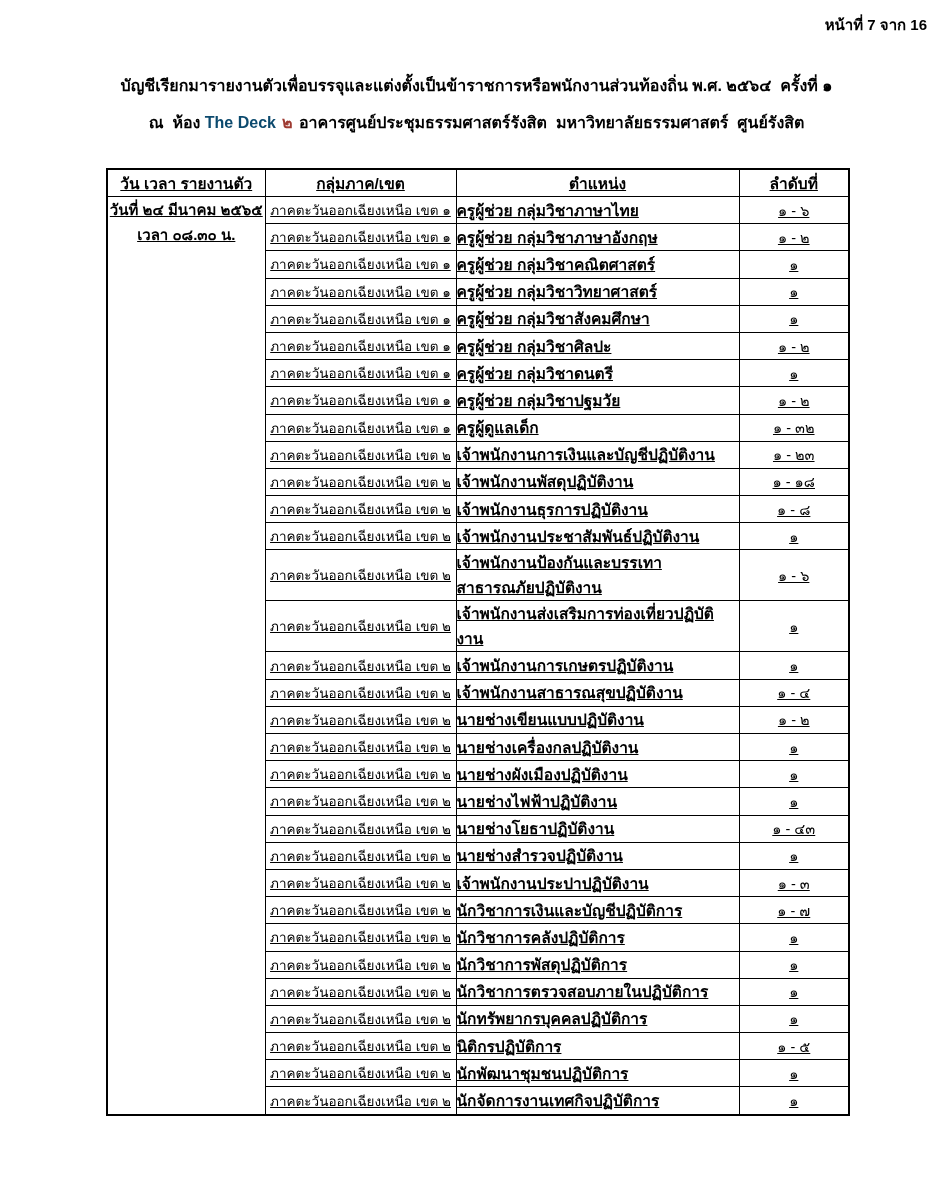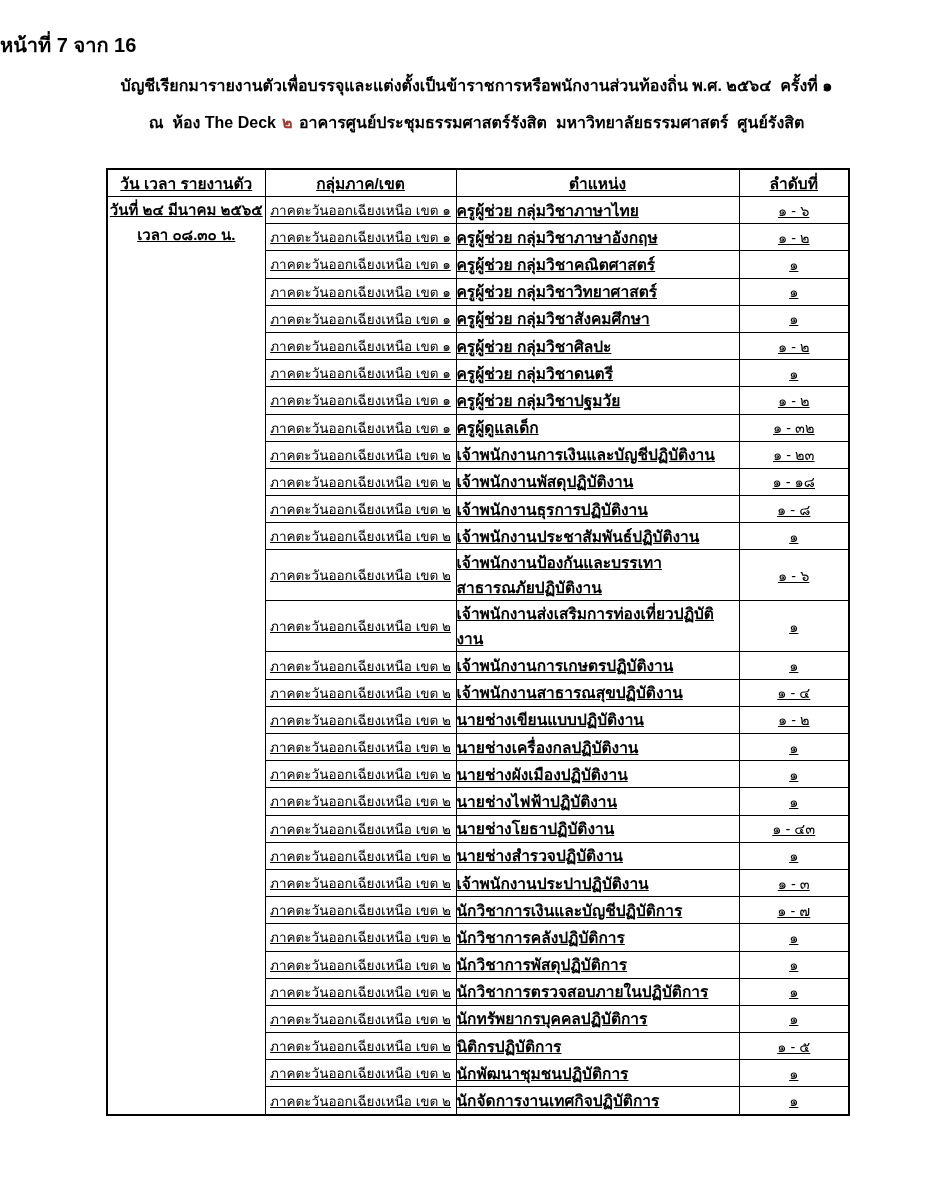--- a/index.html
+++ b/index.html
@@ -1,22 +1,22 @@
 <!DOCTYPE html>
 <html><head>
 <meta charset="utf-8">
 <style>
   html,body{margin:0;padding:0;background:#fff;}
   .page{
     position:relative;width:927px;height:1200px;background:#ffffff;
     font-family:"Liberation Sans",sans-serif;color:#000;overflow:hidden;
   }
   .page-indicator{
-    position:absolute;top:29px;left:0;width:100%;text-align:left;
-    font-size:20px;font-weight:700;white-space:pre;
+    position:absolute;top:13px;left:0;width:100%;text-align:right;
+    font-size:15px;font-weight:700;white-space:pre;
   }
   .doc-title{
     position:absolute;left:0;width:100%;text-align:center;
     font-size:16px;font-weight:700;white-space:pre;padding-left:13px;
   }
   .doc-title.line1{top:73px;}
   .doc-title.line2{top:110px;}
   .room-name{color:#e0312e;}
   .room-num{color:#9e3a31;margin-left:6px;margin-right:2px;}
   table.schedule{
@@ -41,21 +41,21 @@
 </style>
 </head>
 <body>
 
 <div class="page">
 
   <div class="page-indicator">หน้าที่ 7 จาก 16</div>
 
   <div class="doc-title line1">บัญชีเรียกมารายงานตัวเพื่อบรรจุและแต่งตั้งเป็นข้าราชการหรือพนักงานส่วนท้องถิ่น พ.ศ. ๒๕๖๔  ครั้งที่ ๑</div>
 
-  <div class="doc-title line2"><span>ณ  ห้อง </span><span class="room-name" style="color: #000000;">The Deck</span><span class="room-num" style="color: rgb(158, 58, 49);">๒</span><span> อาคารศูนย์ประชุมธรรมศาสตร์รังสิต  มหาวิทยาลัยธรรมศาสตร์  ศูนย์รังสิต</span></div>
+  <div class="doc-title line2"><span>ณ  ห้อง </span><span class="room-name" style="color: #0c4a6e;">The Deck</span><span class="room-num" style="color: rgb(158, 58, 49);">๒</span><span> อาคารศูนย์ประชุมธรรมศาสตร์รังสิต  มหาวิทยาลัยธรรมศาสตร์  ศูนย์รังสิต</span></div>
 
   <table class="schedule">
     <colgroup>
       <col style="width:158px">
       <col style="width:191px">
       <col style="width:283px">
       <col style="width:110px">
     </colgroup>
     <thead>
       <tr>

